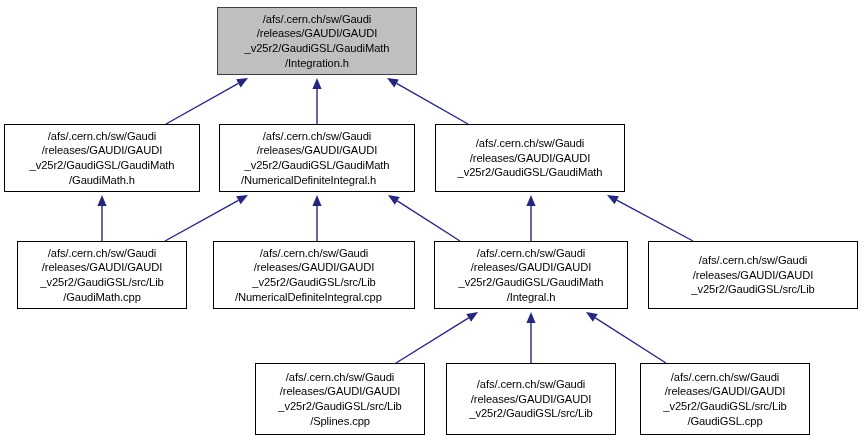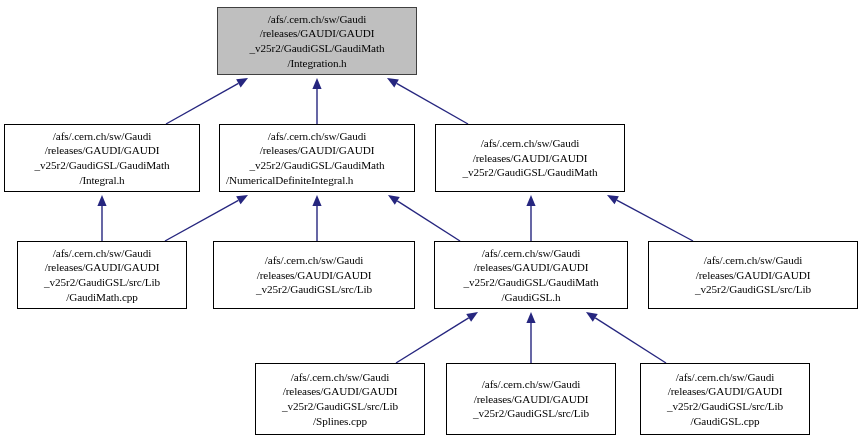--- a/index.html
+++ b/index.html
@@ -5,21 +5,21 @@
   html, body {
     margin: 0;
     padding: 0;
     background: #ffffff;
   }
   #canvas {
     position: relative;
     width: 864px;
     height: 443px;
     background: #ffffff;
-    font-family: Liberation Serif, serif;
+    font-family: Liberation Sans, sans-serif;
     overflow: hidden;
   }
   #edge-layer {
     position: absolute;
     left: 0;
     top: 0;
     width: 864px;
     height: 443px;
     pointer-events: none;
   }
@@ -42,20 +42,21 @@
   .node.root {
     background: #bfbfbf;
     border: 1px solid #404040;
   }
   .node .line {
     display: block;
   }
   .node .line.left {
     align-self: flex-start;
     padding-left: 6px;
+    margin-left: 15px;
   }
 </style>
 </head>
 <body>
 
 <div id="canvas">
   <svg id="edge-layer" width="864" height="443" viewBox="0 0 864 443">
       <g>
         <line x1="166" y1="124" x2="238.4064265477503" y2="83.3817607171157" stroke="#26267f" stroke-width="1.4"></line>
         <polygon points="248,78 240.65698102945322,87.3936187062383 236.15587206604738,79.3699027279931" fill="#26267f"></polygon>
@@ -100,24 +101,24 @@
         <line x1="531" y1="363" x2="531" y2="323" stroke="#26267f" stroke-width="1.4"></line>
         <polygon points="531,312 535.6,323 526.4,323" fill="#26267f"></polygon>
       </g>
       <g>
         <line x1="666" y1="363" x2="595.2754991786305" y2="317.913130726377" stroke="#26267f" stroke-width="1.4"></line>
         <polygon points="586,312 597.7482629369337,314.0342856153133 592.8027354203274,321.7919758374407" fill="#26267f"></polygon>
       </g>
     </svg>
   <div id="node-layer">
       <div class="node root" style="left: 217px; top: 7px; width: 200px; height: 68px;"><span class="line">/afs/.cern.ch/sw/Gaudi</span><span class="line">/releases/GAUDI/GAUDI</span><span class="line">_v25r2/GaudiGSL/GaudiMath</span><span class="line">/Integration.h</span></div>
-      <div class="node" style="left: 4px; top: 124px; width: 196px; height: 68px;"><span class="line">/afs/.cern.ch/sw/Gaudi</span><span class="line">/releases/GAUDI/GAUDI</span><span class="line">_v25r2/GaudiGSL/GaudiMath</span><span class="line">/Integral.h</span></div>
+      <div class="node" style="left: 4px; top: 124px; width: 196px; height: 68px;"><span class="line">/afs/.cern.ch/sw/Gaudi</span><span class="line">/releases/GAUDI/GAUDI</span><span class="line">_v25r2/GaudiGSL/GaudiMath</span><span class="line">/GaudiMath.h</span></div>
       <div class="node" style="left: 219px; top: 124px; width: 196px; height: 68px;"><span class="line">/afs/.cern.ch/sw/Gaudi</span><span class="line">/releases/GAUDI/GAUDI</span><span class="line">_v25r2/GaudiGSL/GaudiMath</span><span class="line left">/NumericalDefiniteIntegral.h</span></div>
       <div class="node" style="left: 435px; top: 124px; width: 190px; height: 68px;"><span class="line">/afs/.cern.ch/sw/Gaudi</span><span class="line">/releases/GAUDI/GAUDI</span><span class="line">_v25r2/GaudiGSL/GaudiMath</span></div>
       <div class="node" style="left: 17px; top: 241px; width: 170px; height: 68px;"><span class="line">/afs/.cern.ch/sw/Gaudi</span><span class="line">/releases/GAUDI/GAUDI</span><span class="line">_v25r2/GaudiGSL/src/Lib</span><span class="line">/GaudiMath.cpp</span></div>
-      <div class="node" style="left: 213px; top: 241px; width: 202px; height: 68px;"><span class="line">/afs/.cern.ch/sw/Gaudi</span><span class="line">/releases/GAUDI/GAUDI</span><span class="line">_v25r2/GaudiGSL/src/Lib</span></div>
-      <div class="node" style="left: 434px; top: 241px; width: 194px; height: 68px;"><span class="line">/afs/.cern.ch/sw/Gaudi</span><span class="line">/releases/GAUDI/GAUDI</span><span class="line">_v25r2/GaudiGSL/GaudiMath</span><span class="line">/GaudiGSL.h</span></div>
+      <div class="node" style="left: 213px; top: 241px; width: 202px; height: 68px;"><span class="line">/afs/.cern.ch/sw/Gaudi</span><span class="line">/releases/GAUDI/GAUDI</span><span class="line">_v25r2/GaudiGSL/src/Lib</span><span class="line left">/NumericalDefiniteIntegral.cpp</span></div>
+      <div class="node" style="left: 434px; top: 241px; width: 194px; height: 68px;"><span class="line">/afs/.cern.ch/sw/Gaudi</span><span class="line">/releases/GAUDI/GAUDI</span><span class="line">_v25r2/GaudiGSL/GaudiMath</span><span class="line">/Integral.h</span></div>
       <div class="node" style="left: 648px; top: 241px; width: 210px; height: 68px;"><span class="line">/afs/.cern.ch/sw/Gaudi</span><span class="line">/releases/GAUDI/GAUDI</span><span class="line">_v25r2/GaudiGSL/src/Lib</span></div>
       <div class="node" style="left: 255px; top: 363px; width: 170px; height: 72px;"><span class="line">/afs/.cern.ch/sw/Gaudi</span><span class="line">/releases/GAUDI/GAUDI</span><span class="line">_v25r2/GaudiGSL/src/Lib</span><span class="line">/Splines.cpp</span></div>
       <div class="node" style="left: 446px; top: 363px; width: 170px; height: 72px;"><span class="line">/afs/.cern.ch/sw/Gaudi</span><span class="line">/releases/GAUDI/GAUDI</span><span class="line">_v25r2/GaudiGSL/src/Lib</span></div>
       <div class="node" style="left: 640px; top: 363px; width: 170px; height: 72px;"><span class="line">/afs/.cern.ch/sw/Gaudi</span><span class="line">/releases/GAUDI/GAUDI</span><span class="line">_v25r2/GaudiGSL/src/Lib</span><span class="line">/GaudiGSL.cpp</span></div>
     </div>
 </div>
 
 </body></html>

